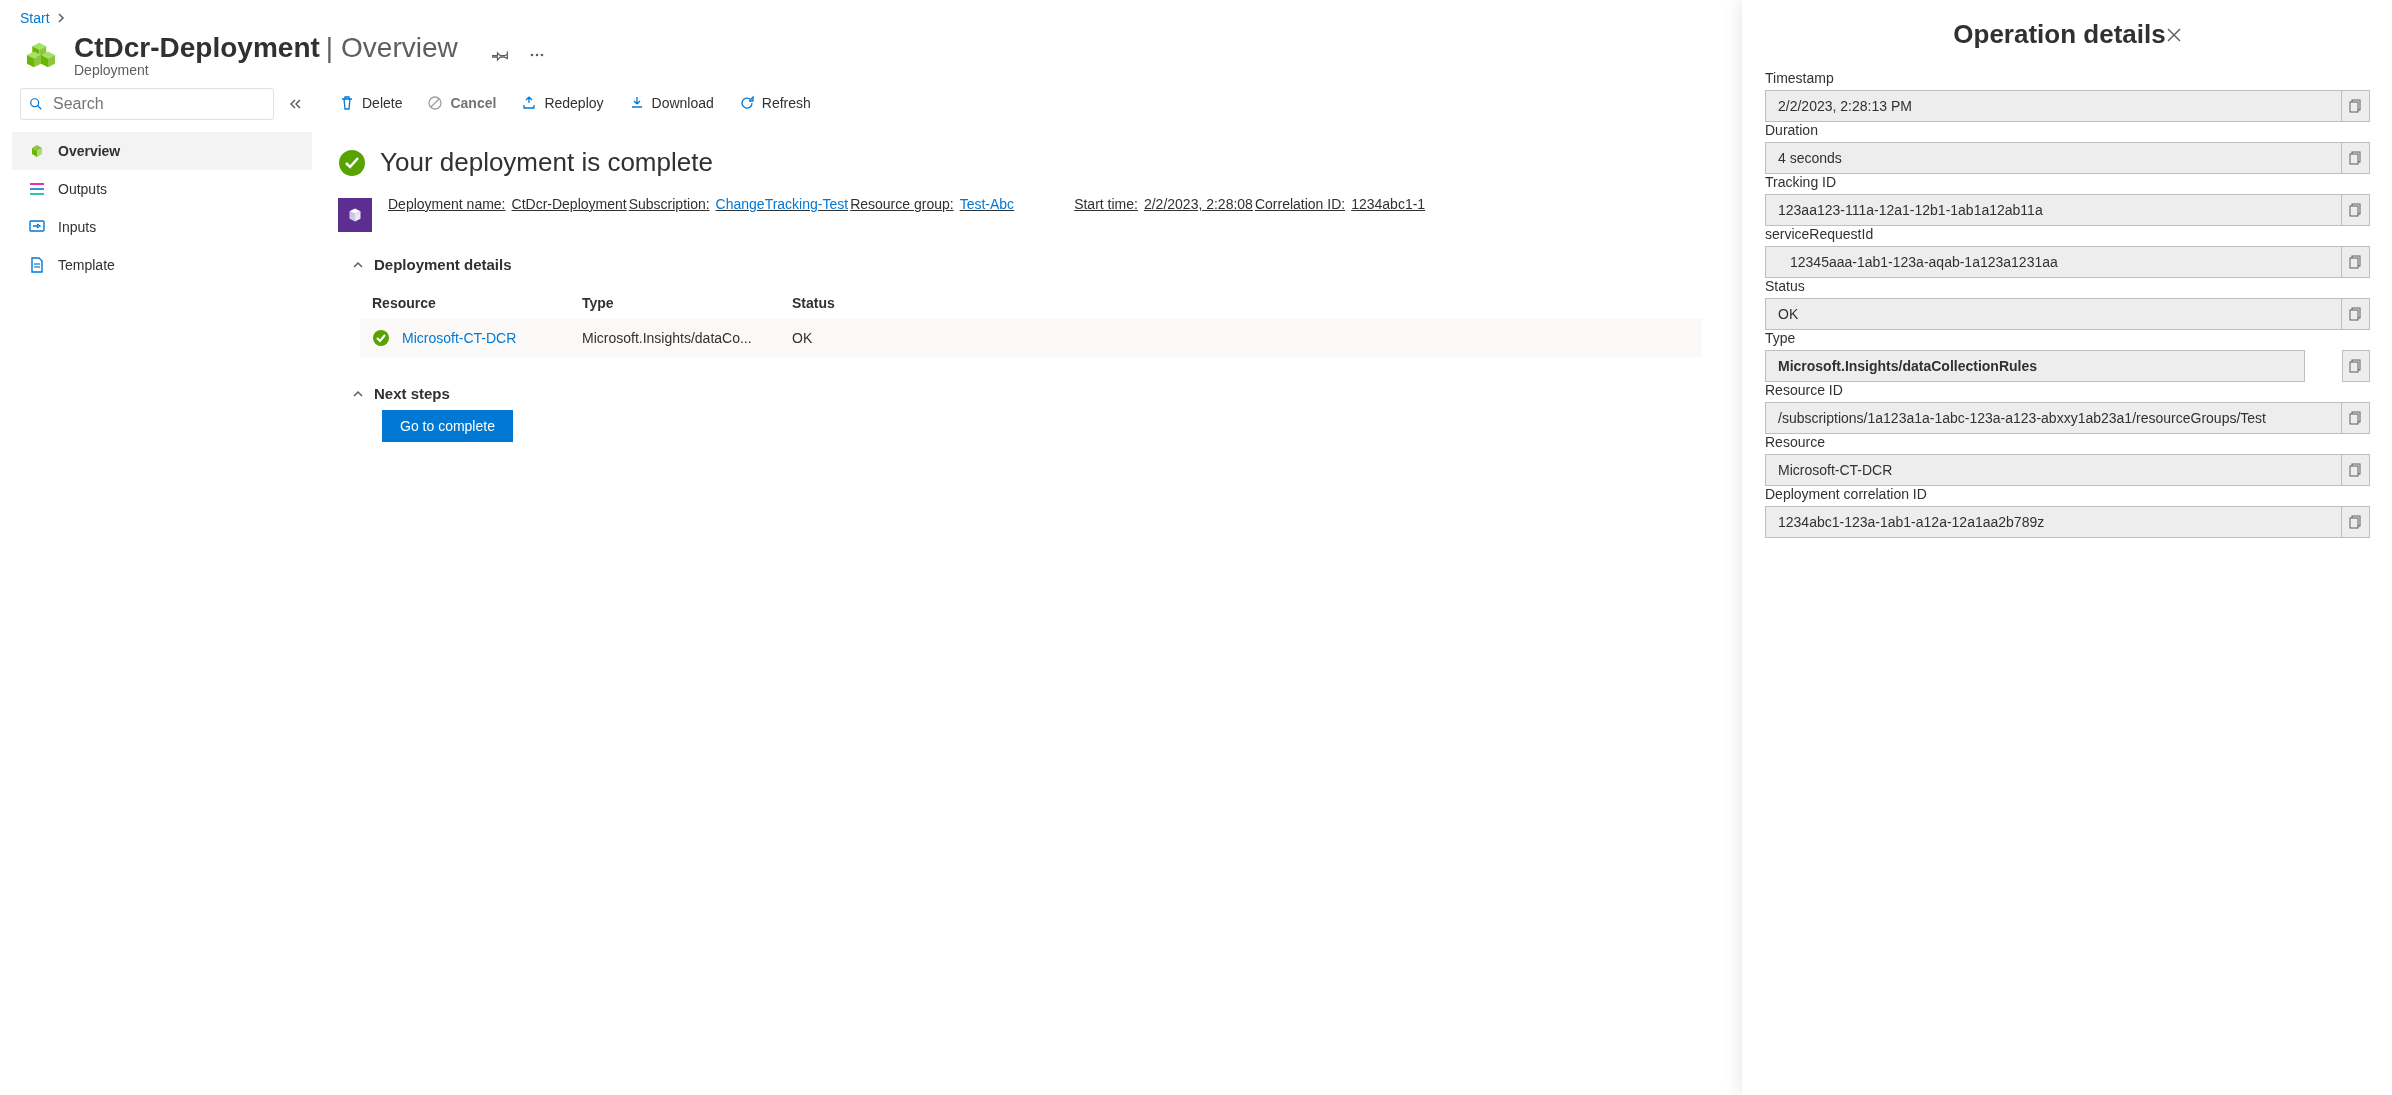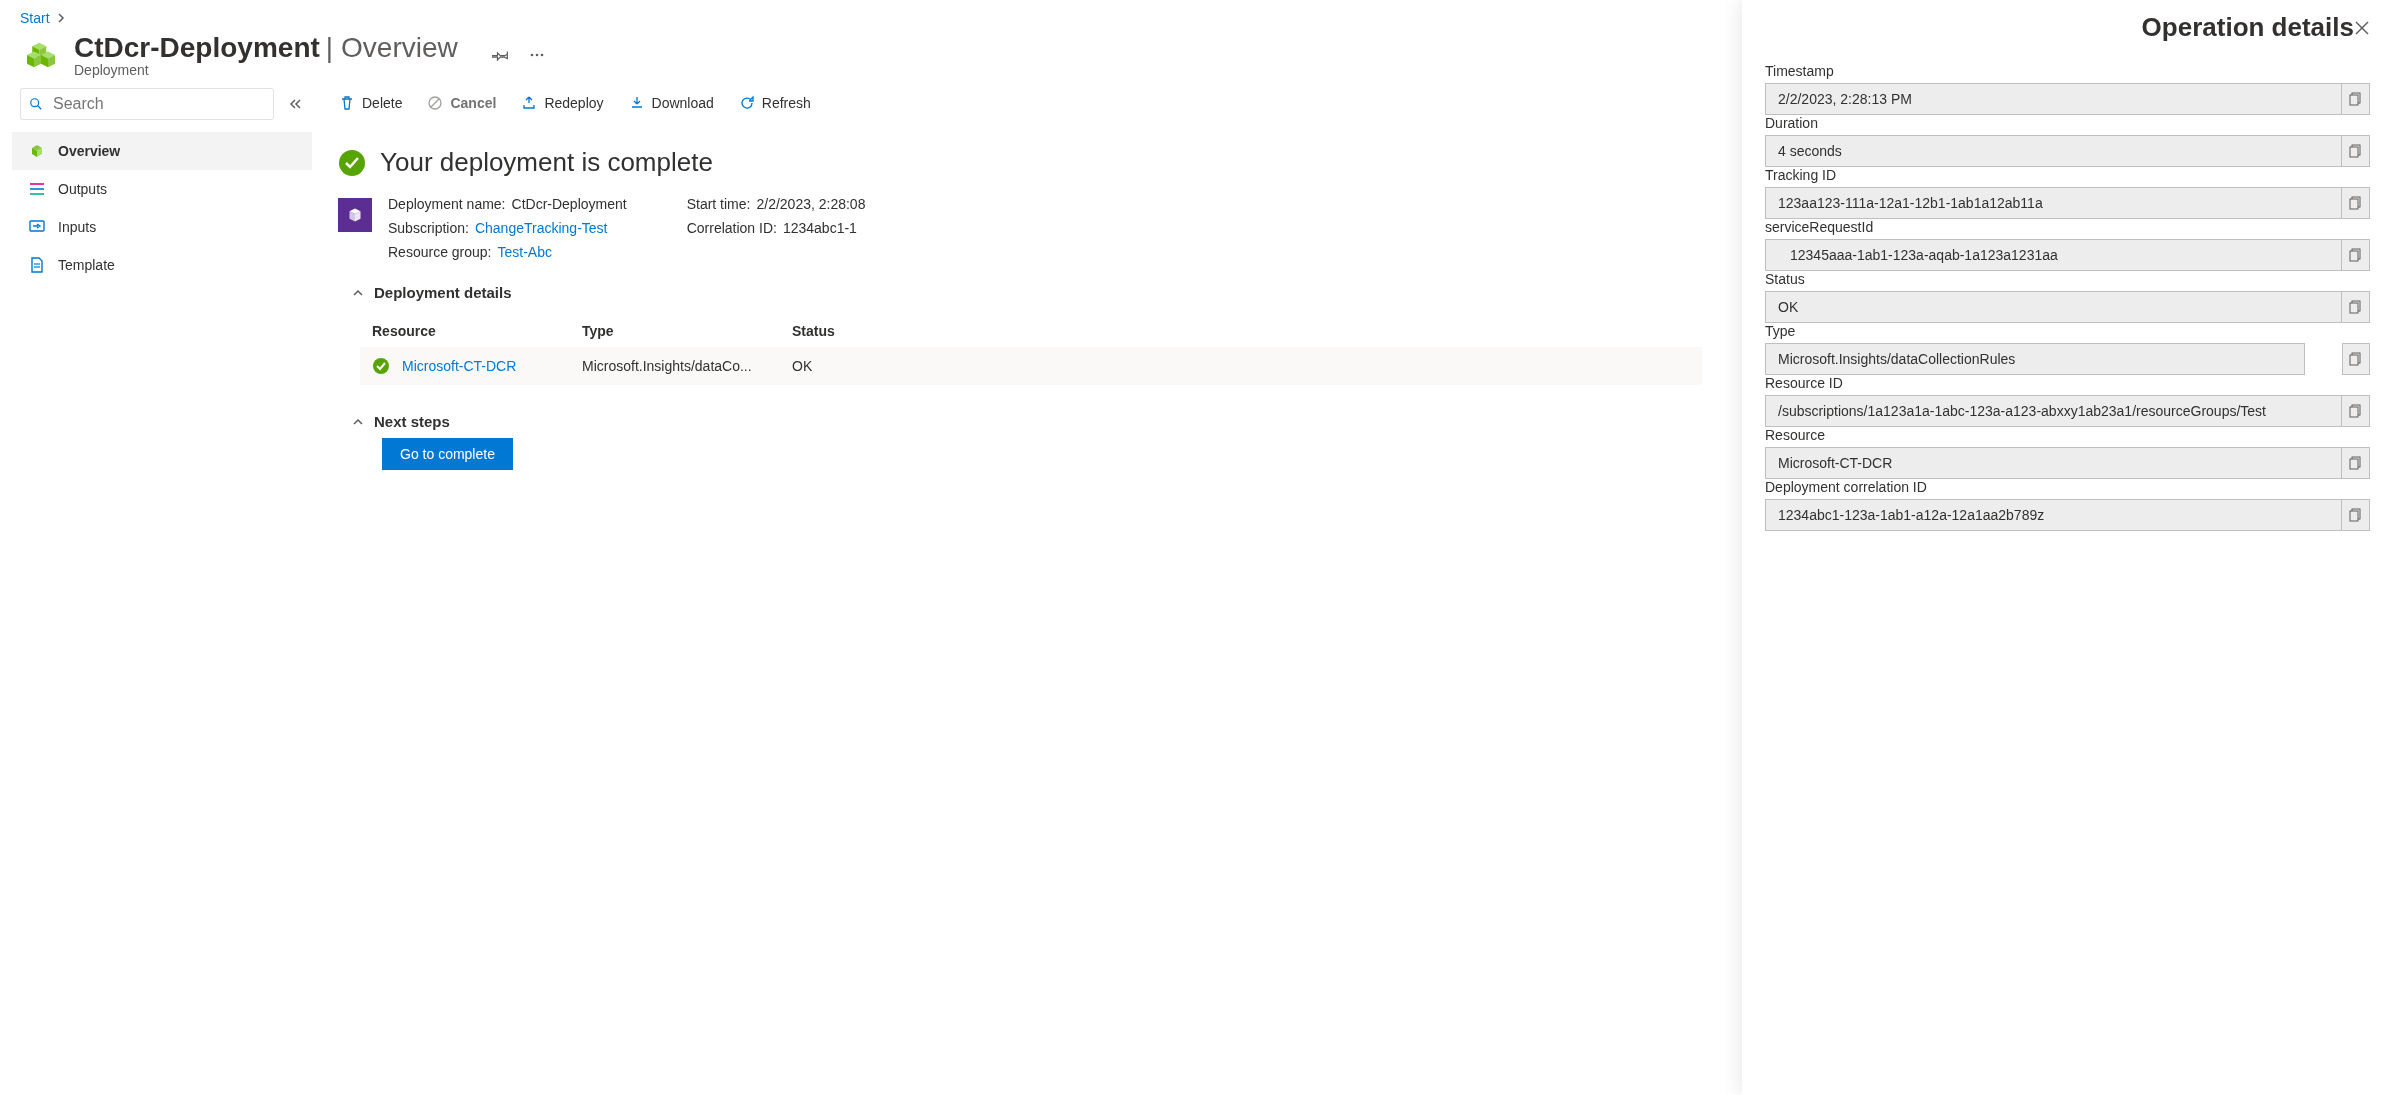--- a/index.html
+++ b/index.html
@@ -54,21 +54,21 @@
   .tb.disabled{color:#737373;cursor:default;font-weight:bold;}
   .tb .ic{width:18px;height:18px;display:flex;align-items:center;justify-content:center;}
 
   .status-row{display:flex;align-items:center;gap:14px;padding:24px 0 18px;}
   .status-row .msg{font-size:26px;font-weight:400;}
 
   .info-block{display:flex;gap:16px;padding-bottom:14px;}
   .cube-badge{width:34px;height:34px;background:#5c2e91;display:flex;align-items:center;justify-content:center;flex:none;margin-top:2px;}
   .cube-badge svg{width:22px;height:22px;}
   .kv-cols{display:flex;gap:60px;}
-  .kv-col{display:flex;flex-direction:column;gap:8px;font-size:14px;}
+  .kv-col{display:flex;flex-direction:row;gap:2px;font-size:14px;text-decoration:underline;}
   .kv-row{display:flex;gap:6px;white-space:nowrap;}
   .kv-row .k{color:var(--dark);}
   .kv-row .v.link{color:var(--link);cursor:pointer;}
   .kv-row .v{color:var(--dark);}
 
   .section-hdr{display:flex;align-items:center;gap:10px;font-size:15px;font-weight:600;padding:10px 0 8px 14px;}
   .section-hdr .caret{color:var(--gray-text);display:flex;}
 
   .dd-table{margin:6px 0 18px 22px;}
   .dd-head{display:flex;padding:8px 12px;font-weight:600;color:var(--dark);font-size:14px;}
@@ -77,21 +77,21 @@
   .col-status{width:120px;}
   .dd-row{display:flex;align-items:center;padding:10px 12px;background:#faf9f8;}
   .dd-row .ok{width:18px;height:18px;margin-right:12px;flex:none;}
   .dd-row .col-res{color:var(--link);cursor:pointer;}
   .dd-row .col-type{white-space:nowrap;overflow:hidden;text-overflow:ellipsis;padding-right:10px;}
 
   .btn-primary{background:var(--blue);color:#fff;border:none;padding:8px 18px;font-size:14px;cursor:pointer;margin-left:44px;}
 
   
   .panel{position:absolute;top:0;right:0;bottom:0;width:650px;background:#fff;border-left:1px solid #fff;box-shadow:-4px 0 16px rgba(0,0,0,.08);padding:10px 22px 30px;overflow:auto;}
-  .panel-hdr{display:flex;align-items:center;justify-content:flex-end;padding:2px 0 20px;}
+  .panel-hdr{display:flex;align-items:center;justify-content:center;padding:2px 0 20px;margin-top:7px;}
   .panel-hdr h2{margin:0;font-size:26px;font-weight:600;}
   .close{cursor:pointer;color:var(--gray-text);}
   .fld{margin-bottom:0;}
   .fld-lbl{font-size:14px;color:var(--dark);margin-bottom:4px;}
   .fld-box{display:flex;align-items:center;border:1px solid var(--field-bdr);background:var(--field-bg);height:32px;}
   .fld-box .val{flex:1;padding:0 12px;white-space:nowrap;overflow:hidden;text-overflow:ellipsis;color:var(--dark);}
   .fld-box.ind .val{padding-left:24px;}
   .copy{width:28px;height:100%;display:flex;align-items:center;justify-content:center;border-left:1px solid var(--field-bdr);cursor:pointer;color:var(--gray-text);}
   .field-narrow .fld-box{width:540px;}
   svg{display:block;}
@@ -413,21 +413,21 @@
             <svg width="14" height="14" viewBox="0 0 14 14">
               <rect x="3" y="1" width="8" height="10" stroke="#605e5c" fill="none"></rect>
               <rect x="1" y="3" width="8" height="10" stroke="#605e5c" fill="#ededed"></rect>
             </svg>
           </span>
         </div>
     </div>
     <div class="fld field-narrow">
       <div class="fld-lbl">Type</div>
       <div style="display:flex;align-items:center;">
-        <div class="fld-box" style="flex:none;">
+        <div class="fld-box" style="flex:none;font-weight:bold;">
             <span class="val">Microsoft.Insights/dataCollectionRules</span>
           </div>
         <span class="copy" style="margin-left:auto;border:1px solid var(--field-bdr);height:32px;width:28px;background:var(--field-bg);">
             <svg width="14" height="14" viewBox="0 0 14 14">
               <rect x="3" y="1" width="8" height="10" stroke="#605e5c" fill="none"></rect>
               <rect x="1" y="3" width="8" height="10" stroke="#605e5c" fill="#ededed"></rect>
             </svg>
           </span>
       </div>
     </div>

